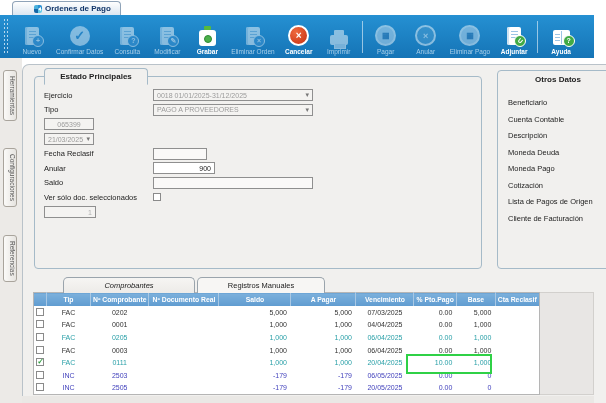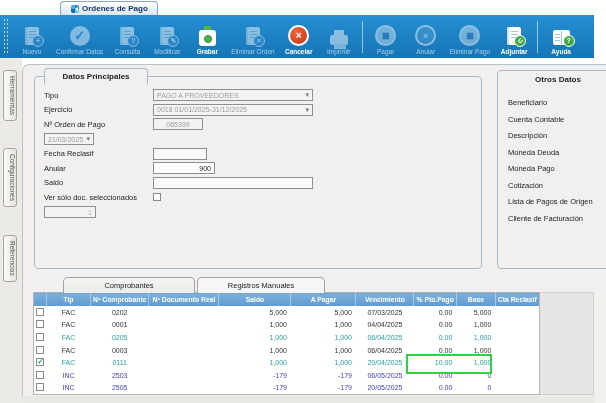--- a/index.html
+++ b/index.html
@@ -2,22 +2,22 @@
 <html><head>
 <meta charset="utf-8">
 <style>
   html,body{margin:0;padding:0;background:#fff;}
   .screen{position:relative;width:606px;height:403px;background:#fff;overflow:hidden;
           font-family:"Liberation Sans",sans-serif;-webkit-font-smoothing:antialiased;}
 
   
   .tabstrip{position:absolute;left:0;top:0;width:606px;height:15px;background:#fff;}
   .win-tab{position:absolute;left:12px;top:1px;height:13px;display:flex;align-items:center;gap:3px;
-           padding:0 9px 0 10px;background:linear-gradient(#fefefe,#dbe6f1);
-           border:1px solid #8fa3b8;border-bottom:none;border-radius:4px 4px 0 0;margin-left:48px;}
+           padding:0 9px 0 21px;background:linear-gradient(#fefefe,#dbe6f1);
+           border:1px solid #8fa3b8;border-bottom:none;border-radius:4px 4px 0 0;}
   .win-tab .ttl{font-size:8px;font-weight:bold;color:#14386b;white-space:nowrap;}
   .app-ico{width:8px;height:8px;border-radius:2px;position:relative;
            background:conic-gradient(#2a8fd0 0 25%,#66c9e6 25% 50%,#1668a8 50% 75%,#49b0dc 75% 100%);}
   .app-ico::after{content:"";position:absolute;left:2px;top:2px;border:2px solid transparent;border-right:3px solid #fff;}
 
   
   .toolbar{position:absolute;left:0;top:15px;width:594px;height:43px;
            background:linear-gradient(#2590d2,#1574b6);display:flex;align-items:stretch;padding-left:2px;box-sizing:border-box;}
   .grip{width:6px;margin:3px 3px 3px 1px;
         background-image:radial-gradient(circle,#b6d7ee 0.8px,transparent 0.9px);background-size:3px 4px;}
@@ -88,21 +88,21 @@
   .ctl.total{width:62px;background:#fff;color:#1c1c1c;justify-content:flex-end;}
   .ctl.estado{width:160px;background:#faf9f8;}
   .ctl.cant{width:52px;justify-content:flex-end;color:#b0b0b0;}
   .cb{width:8px;height:8px;box-sizing:border-box;background:#fff;border:1px solid #8a8a8a;position:relative;display:inline-block;}
   .cb[data-checked="true"]::after{content:"\2713";position:absolute;left:0;top:-2px;font-size:8px;font-weight:bold;color:#2f9e3f;}
 
   
   .btab{position:absolute;top:277px;height:16px;box-sizing:border-box;border:1px solid #9aa4ac;border-bottom:none;
         border-radius:5px 5px 0 0;display:flex;align-items:center;justify-content:center;
         font-size:7.5px;color:#222;background:linear-gradient(#fcfcfb,#efede9);z-index:2;}
-  .btab.active{background:linear-gradient(#f6f5f3,#edebe8);}
+  .btab.active{background:linear-gradient(#f6f5f3,#edebe8);font-style:italic;}
   .btab.t1{left:63px;width:132px;}
   .btab.t2{left:197px;width:128px;background:#f7f6f4;}
 
   
   .grid{position:absolute;left:33px;top:292px;border-collapse:collapse;table-layout:fixed;background:#fff;
         border:1px solid #b5b5b5;z-index:1;}
   .grid th{height:13px;background:linear-gradient(#7cb0dc,#5f9cd0);color:#fff;font-size:6.8px;font-weight:bold;
            border-left:1px solid #a9c8e4;padding:0 2px;white-space:nowrap;overflow:hidden;}
   .grid th:first-child{border-left:none;}
   .grid td{height:12.6px;font-size:7px;padding:0 4px;white-space:nowrap;overflow:hidden;color:#333;}
@@ -233,40 +233,39 @@
   </div>
 
   <div class="side">
     <div class="vtab" style="top:12px;">Herramientas</div>
     <div class="vtab" style="top:90px;">Configuraciones</div>
     <div class="vtab" style="top:177px;">Referencias</div>
   </div>
 
   <div class="panel"></div>
 
-  <div class="gb-dp-tab">Datos Principales</div>
+  <div class="gb-dp-tab">Estado Principales</div>
   <div class="gb-dp"></div>
 
   <div class="form">
+    <div class="frow">
+      <span class="flabel">Ejercicio</span>
+      <span class="ctl sel">
+        <span>0018 01/01/2025-31/12/2025</span>
+          <span class="arrow">▾</span>
+      </span>
+    </div>
     <div class="frow">
       <span class="flabel">Tipo</span>
       <span class="ctl sel">
         <span>PAGO A PROVEEDORES</span>
           <span class="arrow">▾</span>
       </span>
     </div>
     <div class="frow">
-      <span class="flabel">Ejercicio</span>
-      <span class="ctl sel">
-        <span>0018 01/01/2025-31/12/2025</span>
-          <span class="arrow">▾</span>
-      </span>
-    </div>
-    <div class="frow">
-      <span class="flabel">Nº Orden de Pago</span>
       <span class="ctl orden">065399</span>
     </div>
     <div class="frow">
       <span class="ctl fecha">
         <span>21/03/2025</span>
           <span class="arrow">▾</span>
       </span>
     </div>
     <div class="frow">
       <span class="flabel">Fecha Reclasif</span>

